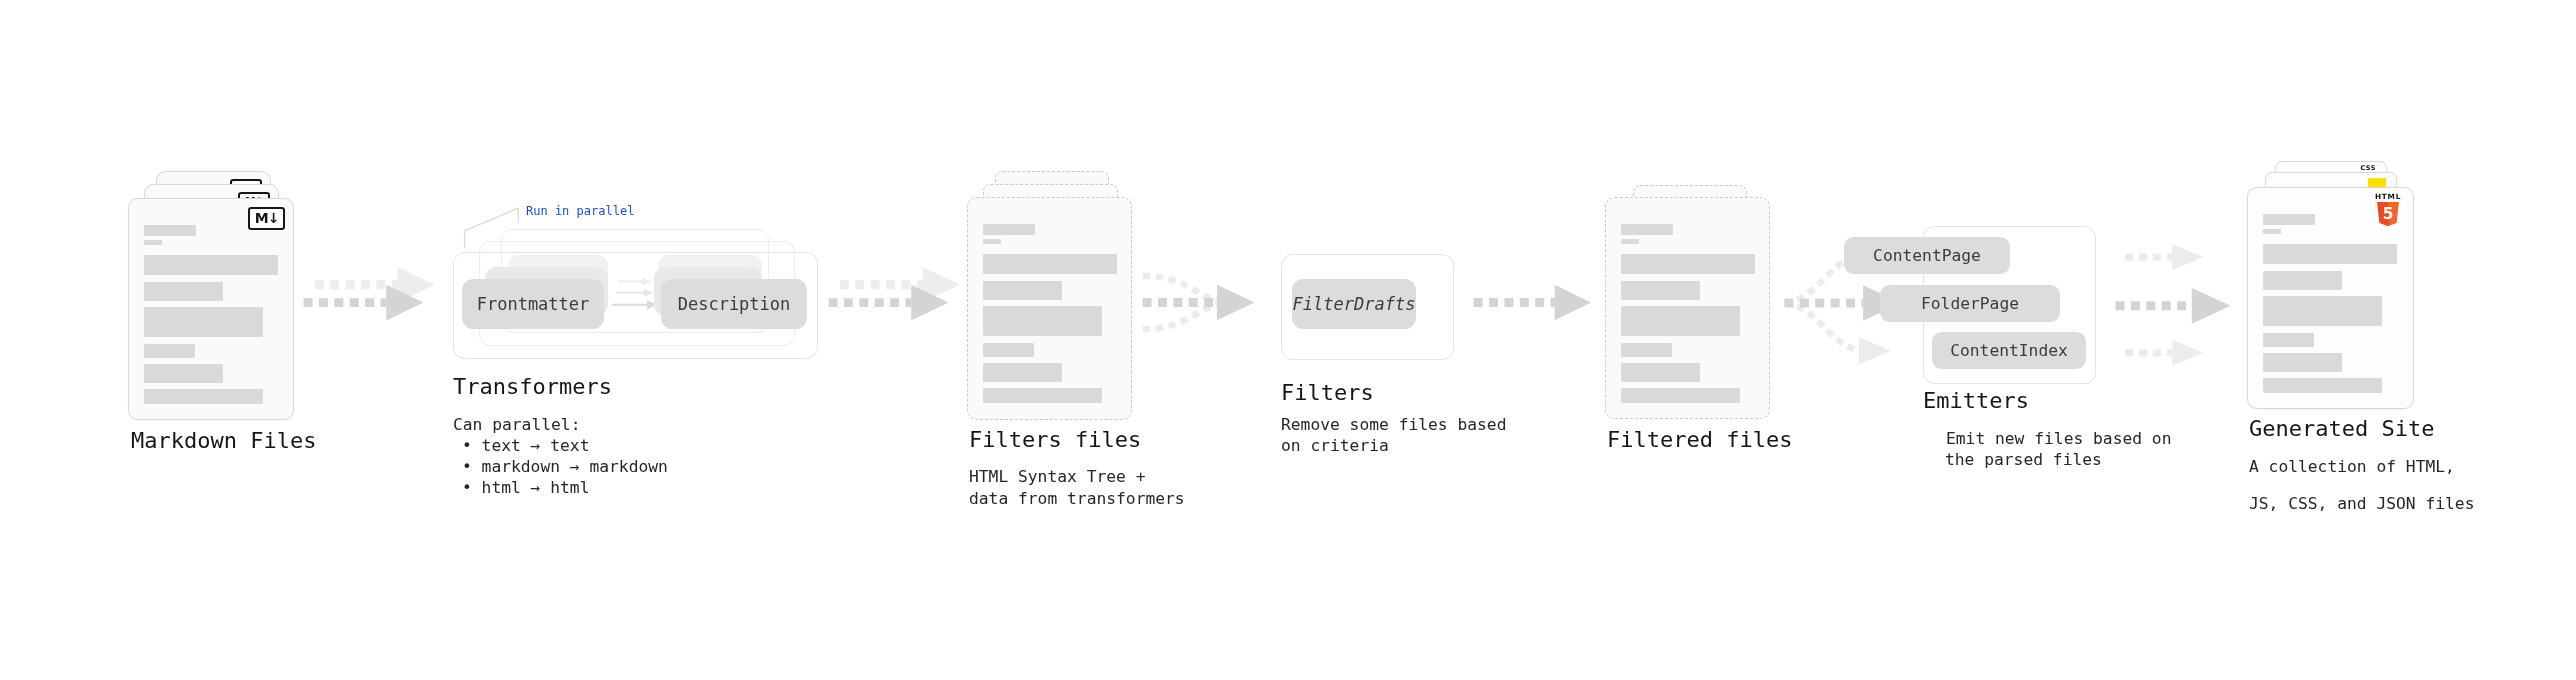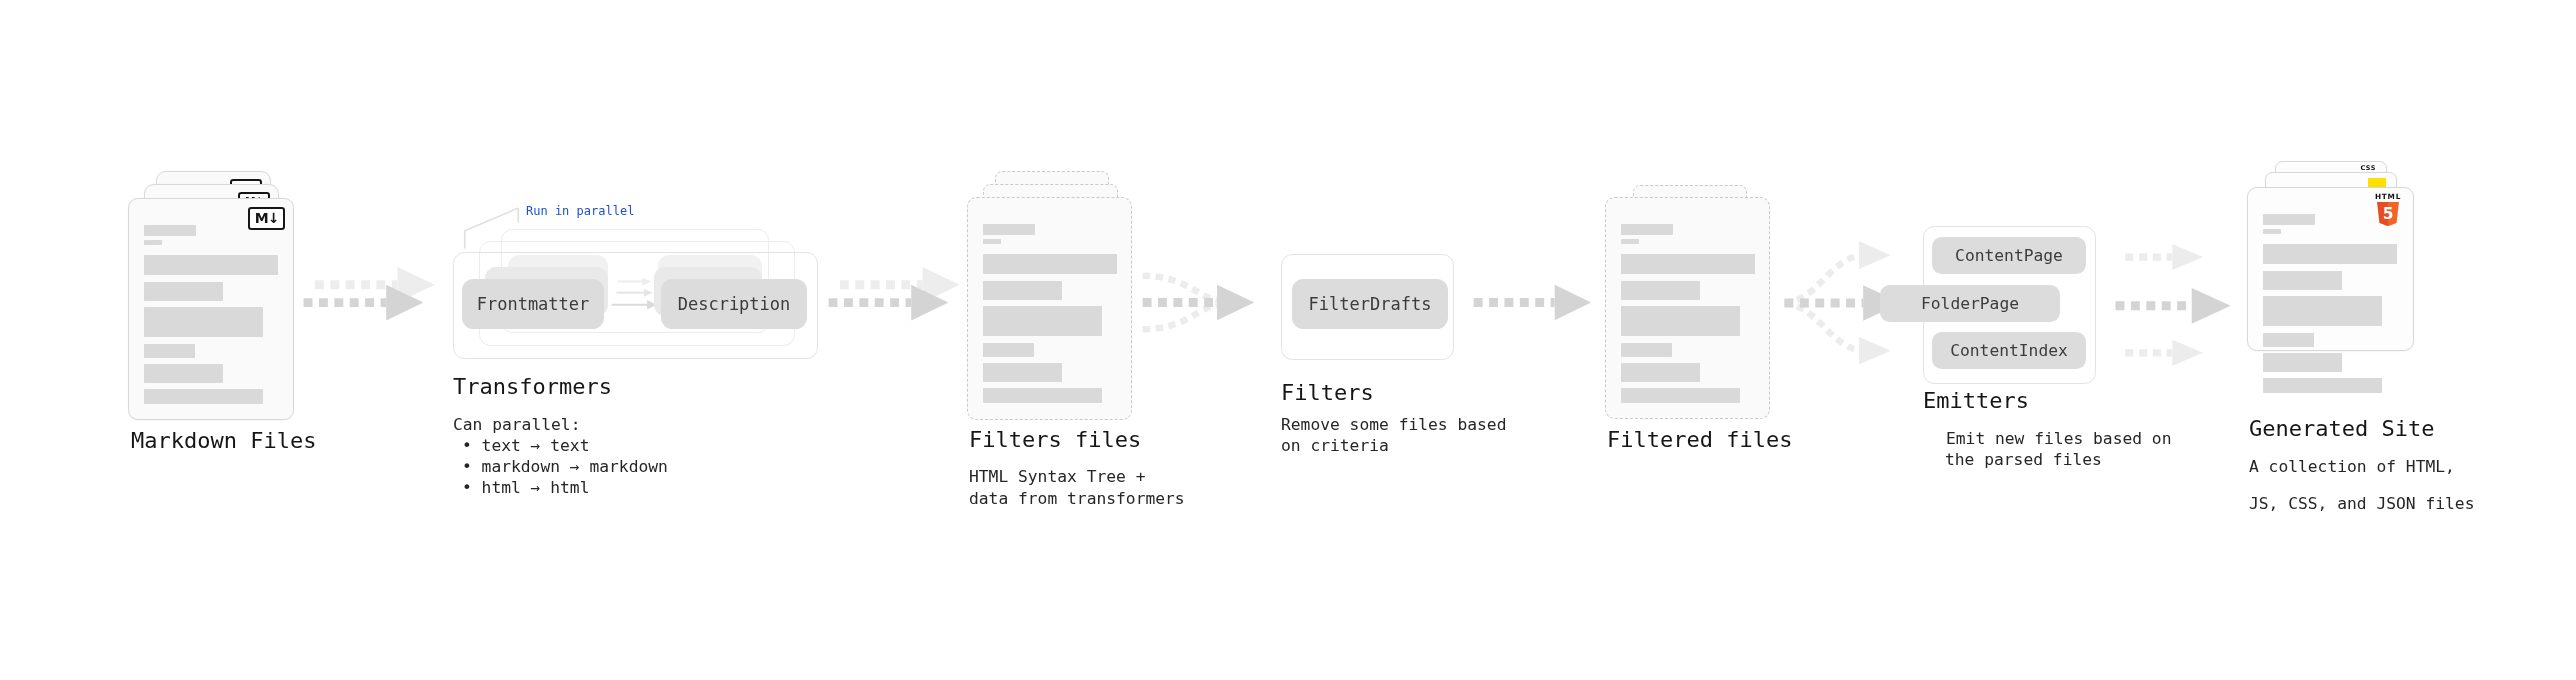--- a/index.html
+++ b/index.html
@@ -168,21 +168,21 @@
 
   <svg class="abs" style="left:1136px;top:258px;" width="146" height="89" viewBox="0 0 180 110">
     <path d="M8,22 C60,22 76,48 100,52" stroke="#ececec" stroke-width="8" stroke-dasharray="9 7" fill="none"></path>
     <path d="M8,88 C60,88 76,62 100,58" stroke="#ececec" stroke-width="8" stroke-dasharray="9 7" fill="none"></path>
     <line x1="8" y1="55" x2="100" y2="55" stroke="#d4d4d4" stroke-width="11" stroke-dasharray="11 8"></line>
     <polygon points="100,33 146,55 100,77" fill="#d4d4d4"></polygon>
   </svg>
 
   <div class="abs">
     <div class="panel filled" style="left:1281px;top:254px;width:173px;height:106px;"></div>
-    <div class="pill" style="left:1292px;top:279px;width:156px;height:50px;">FilterDrafts</div>
+    <div class="pill" style="left:1292px;top:279px;width:124px;height:50px;font-style:italic;">FilterDrafts</div>
     <div class="stage-title" style="left:1281px;top:382px;">Filters</div>
     <div class="stage-sub" style="left:1281px;top:414px;">Remove some files based</div>
     <div class="stage-sub" style="left:1281px;top:435px;">on criteria</div>
   </div>
 
   <svg class="abs" style="left:1467px;top:262px;" width="130" height="81" viewBox="0 0 160 100">
     <line x1="8" y1="50" x2="108" y2="50" stroke="#d4d4d4" stroke-width="11" stroke-dasharray="11 8"></line>
     <polygon points="108,28 153,50 108,72" fill="#d4d4d4"></polygon>
   </svg>
 
@@ -207,21 +207,21 @@
     <path d="M8,85 C50,80 58,38 100,26" stroke="#ececec" stroke-width="8" stroke-dasharray="9 7" fill="none"></path>
     <polygon points="100,9 139,26 100,43" fill="#ececec"></polygon>
     <path d="M8,85 C50,90 58,132 100,144" stroke="#ececec" stroke-width="8" stroke-dasharray="9 7" fill="none"></path>
     <polygon points="100,127 139,144 100,161" fill="#ececec"></polygon>
     <line x1="8" y1="85" x2="105" y2="85" stroke="#d4d4d4" stroke-width="11" stroke-dasharray="11 8"></line>
     <polygon points="105,63 152,85 105,107" fill="#d4d4d4"></polygon>
   </svg>
 
   <div class="abs">
     <div class="panel filled" style="left:1923px;top:226px;width:173px;height:158px;"></div>
-    <div class="pill sm" style="left:1932px;top:237px;width:154px;height:37px;">ContentPage</div>
+    <div class="pill sm" style="left:1844px;top:237px;width:166px;height:37px;">ContentPage</div>
     <div class="pill sm" style="left:1880px;top:285px;width:180px;height:37px;">FolderPage</div>
     <div class="pill sm" style="left:1932px;top:332px;width:154px;height:37px;">ContentIndex</div>
     <div class="stage-title" style="left:1923px;top:390px;">Emitters</div>
     <div class="stage-sub" style="left:1946px;top:428px;">Emit new files based on</div>
     <div class="stage-sub" style="left:1923px;top:449px;margin-left:22px;">the parsed files</div>
   </div>
 
   <svg class="abs" style="left:2109px;top:236px;" width="142" height="142" viewBox="0 0 175 175">
     <line x1="20" y1="26" x2="78" y2="26" stroke="#ececec" stroke-width="9" stroke-dasharray="10 7"></line>
     <polygon points="78,10 116,26 78,42" fill="#ececec"></polygon>
@@ -234,21 +234,21 @@
   <div class="abs">
     <div class="file-card white" style="left:2275px;top:161px;width:112px;height:41px;border-radius:7.3px;">
       <div class="css-badge">
         <div class="css-word">CSS</div>
         <div class="css-bar" id="css-bar" style="background: rgb(40, 98, 233);"></div>
       </div>
     </div>
     <div class="file-card white" style="left:2265px;top:172px;width:132px;height:42px;border-radius:7.3px;">
       <div class="js-badge" id="js-badge" style="background: rgb(255, 223, 0);"></div>
     </div>
-    <div class="file-card white" style="left:2247px;top:187px;width:167px;height:164px;">
+    <div class="file-card white" style="left:2247px;top:187px;width:167px;height:222px;">
       <div class="html5-badge">
         <div class="html5-word">HTML</div>
         <div class="html5-shield" id="html5-shield" style="background: linear-gradient(90deg, rgb(228, 77, 38) 50%, rgb(241, 101, 41) 50%);">5</div>
       </div>
       <div class="skeleton">
           <div class="bar"></div>
           <div class="bar"></div>
           <div class="bar"></div>
           <div class="bar"></div>
           <div class="bar"></div>

